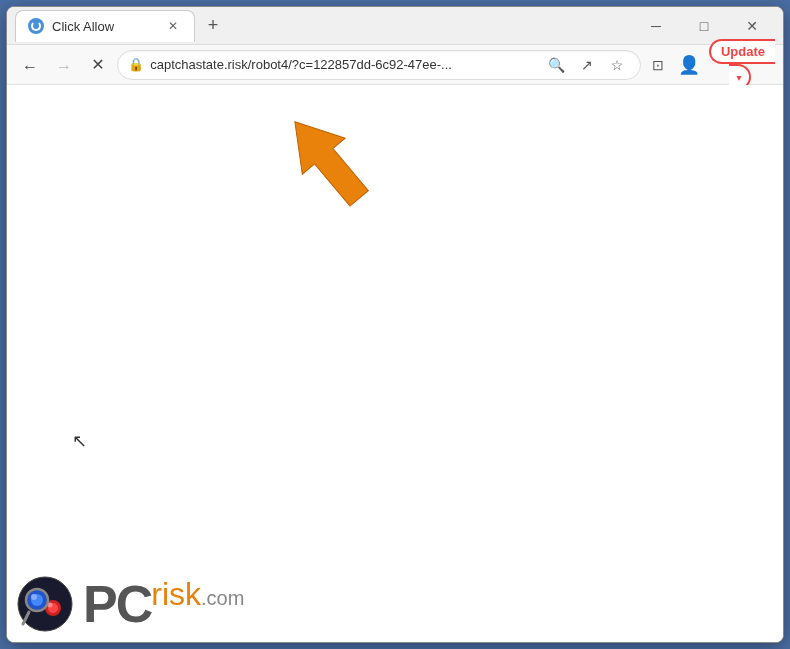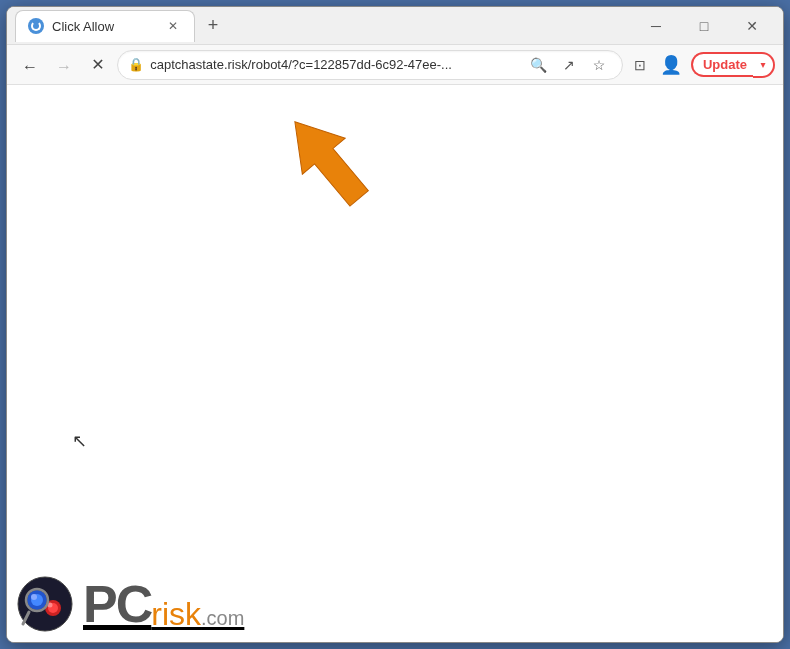--- a/index.html
+++ b/index.html
@@ -200,20 +200,21 @@
       border-radius: 0 20px 20px 0;
       cursor: pointer;
       color: #e44;
       font-size: 10px;
       margin-left: -4px;
       background: white;
     }
     .split-update {
       display: flex;
       align-items: center;
+      flex-direction: column;
     }
     .update-text-btn {
       background: white;
       border: 2px solid #e44;
       border-right: none;
       border-radius: 20px 0 0 20px;
       padding: 3px 10px;
       font-size: 13px;
       font-weight: 600;
       color: #e44;
@@ -240,23 +241,22 @@
       display: flex;
       align-items: center;
       gap: 10px;
     }
     .pcr-icon {
       width: 56px;
       height: 56px;
     }
     .pcr-text {
       display: flex;
-      align-items: flex-end;
+      align-items: flex-start;
       gap: 0;
-      text-decoration: underline;
     }
     .pcr-pc {
       font-size: 52px;
       font-weight: 900;
       color: #555;
       font-family: Arial Black, Arial, sans-serif;
       line-height: 1;
       letter-spacing: -2px;
     }
     .pcr-risk {

